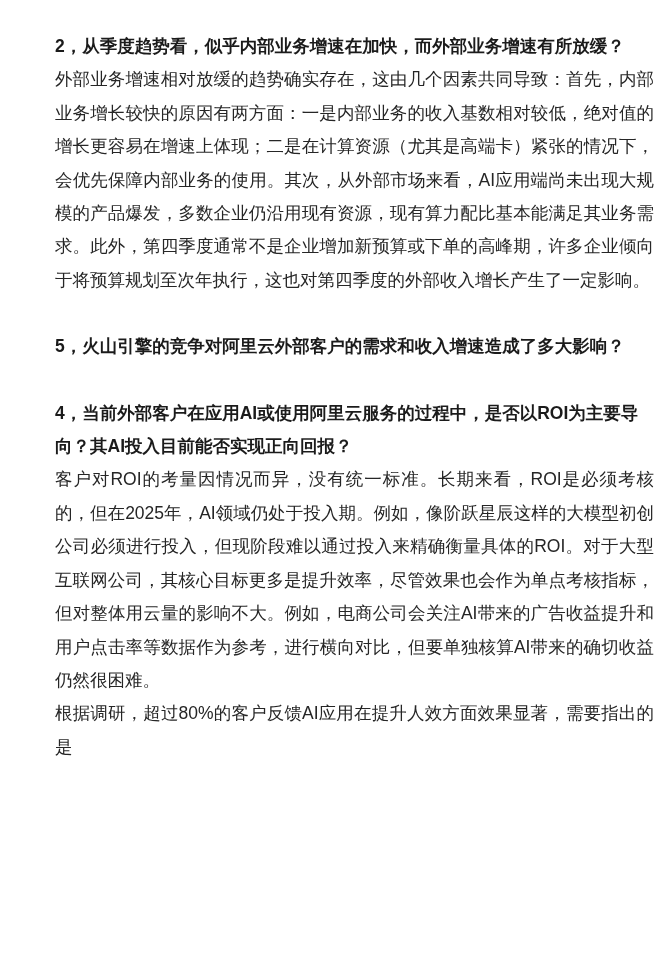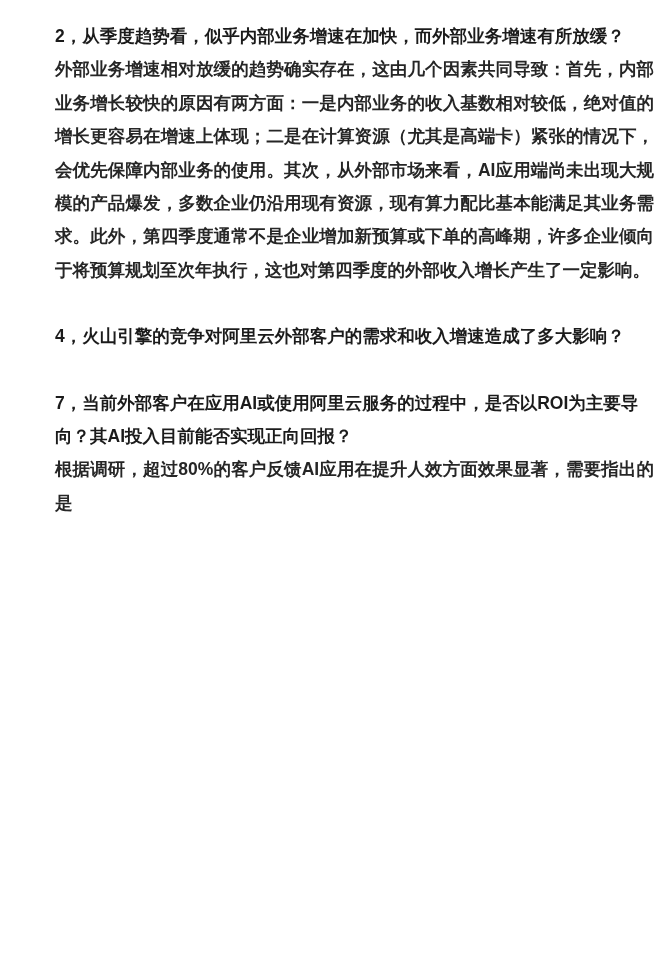--- a/index.html
+++ b/index.html
@@ -6,50 +6,50 @@
   body {
     width: 668px;
     height: 966px;
     background: #ffffff;
     overflow: hidden;
     font-family: "Liberation Sans", sans-serif;
   }
   .doc {
     box-sizing: border-box;
     width: 668px;
-    padding: 20px 14px 0 55px;
+    padding: 30px 14px 0 55px;
     color: #262626;
     font-size: 17.5px;
     line-height: 33.4px;
   }
   .question {
     font-weight: 700;
     color: #1b1b1b;
     font-size: 17.5px;
     margin: 33px 0 0 0;
   }
   .question.first { margin-top: 0; }
   .para {
     margin: 0;
     text-align: justify;
-    font-weight: bold;
   }
 </style>
 </head>
 <body>
 
 <div class="doc">
 
   <section>
     <h2 class="question first">2，从季度趋势看，似乎内部业务增速在加快，而外部业务增速有所放缓？</h2>
     <p class="para">外部业务增速相对放缓的趋势确实存在，这由几个因素共同导致：首先，内部业务增长较快的原因有两方面：一是内部业务的收入基数相对较低，绝对值的增长更容易在增速上体现；二是在计算资源（尤其是高端卡）紧张的情况下，会优先保障内部业务的使用。其次，从外部市场来看，AI应用端尚未出现大规模的产品爆发，多数企业仍沿用现有资源，现有算力配比基本能满足其业务需求。此外，第四季度通常不是企业增加新预算或下单的高峰期，许多企业倾向于将预算规划至次年执行，这也对第四季度的外部收入增长产生了一定影响。</p>
   </section>
 
   <section>
-    <h2 class="question">4，火山引擎的竞争对阿里云外部客户的需求和收入增速造成了多大影响？</h2>
+    <h2 class="question">5，火山引擎的竞争对阿里云外部客户的需求和收入增速造成了多大影响？</h2>
   </section>
 
   <section>
-    <h2 class="question">7，当前外部客户在应用AI或使用阿里云服务的过程中，是否以ROI为主要导向？其AI投入目前能否实现正向回报？</h2>
+    <h2 class="question">4，当前外部客户在应用AI或使用阿里云服务的过程中，是否以ROI为主要导向？其AI投入目前能否实现正向回报？</h2>
+    <p class="para">客户对ROI的考量因情况而异，没有统一标准。长期来看，ROI是必须考核的，但在2025年，AI领域仍处于投入期。例如，像阶跃星辰这样的大模型初创公司必须进行投入，但现阶段难以通过投入来精确衡量具体的ROI。对于大型互联网公司，其核心目标更多是提升效率，尽管效果也会作为单点考核指标，但对整体用云量的影响不大。例如，电商公司会关注AI带来的广告收益提升和用户点击率等数据作为参考，进行横向对比，但要单独核算AI带来的确切收益仍然很困难。</p>
     <p class="para">根据调研，超过80%的客户反馈AI应用在提升人效方面效果显著，需要指出的是</p>
   </section>
 
 </div>
 
 </body></html>

